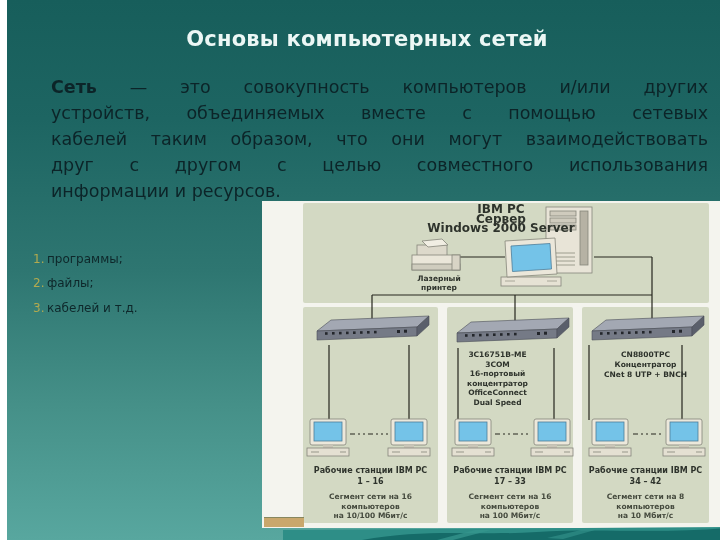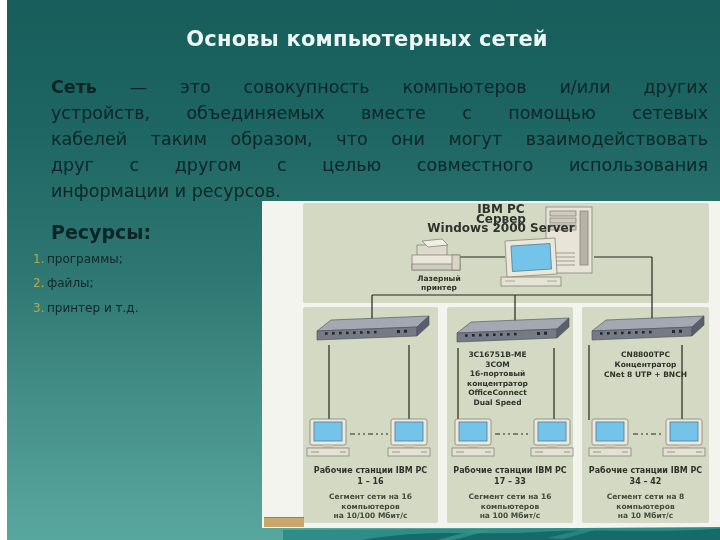--- a/index.html
+++ b/index.html
@@ -36,25 +36,24 @@
   <div class="page-title">Основы компьютерных сетей</div>
 
   <div class="intro">
     <div class="jline"><b>Сеть</b><span> — это совокупность компьютеров и/или других</span></div>
     <div class="jline">устройств, объединяемых вместе с помощью сетевых</div>
     <div class="jline">кабелей таким образом, что они могут взаимодействовать</div>
     <div class="jline">друг с другом с целью совместного использования</div>
     <div class="jline last">информации и ресурсов.</div>
   </div>
 
-  <div class="res-heading">Ресурсы:</div>
   <div class="res-list">
     <div class="res-item"><span class="res-num">1.</span><span class="res-label">программы;</span></div>
     <div class="res-item"><span class="res-num">2.</span><span class="res-label">файлы;</span></div>
-    <div class="res-item"><span class="res-num">3.</span><span class="res-label">принтер и т.д.</span></div>
+    <div class="res-item"><span class="res-num">3.</span><span class="res-label">кабелей и т.д.</span></div>
   </div>
 
   <div class="diagram">
     <div class="panel top"></div>
     <div class="panel p1"></div>
     <div class="panel p2"></div>
     <div class="panel p3"></div>
     <div class="tan-strip"></div>
 
     <svg class="dg-svg" width="465" height="327" viewBox="0 0 465 327">

